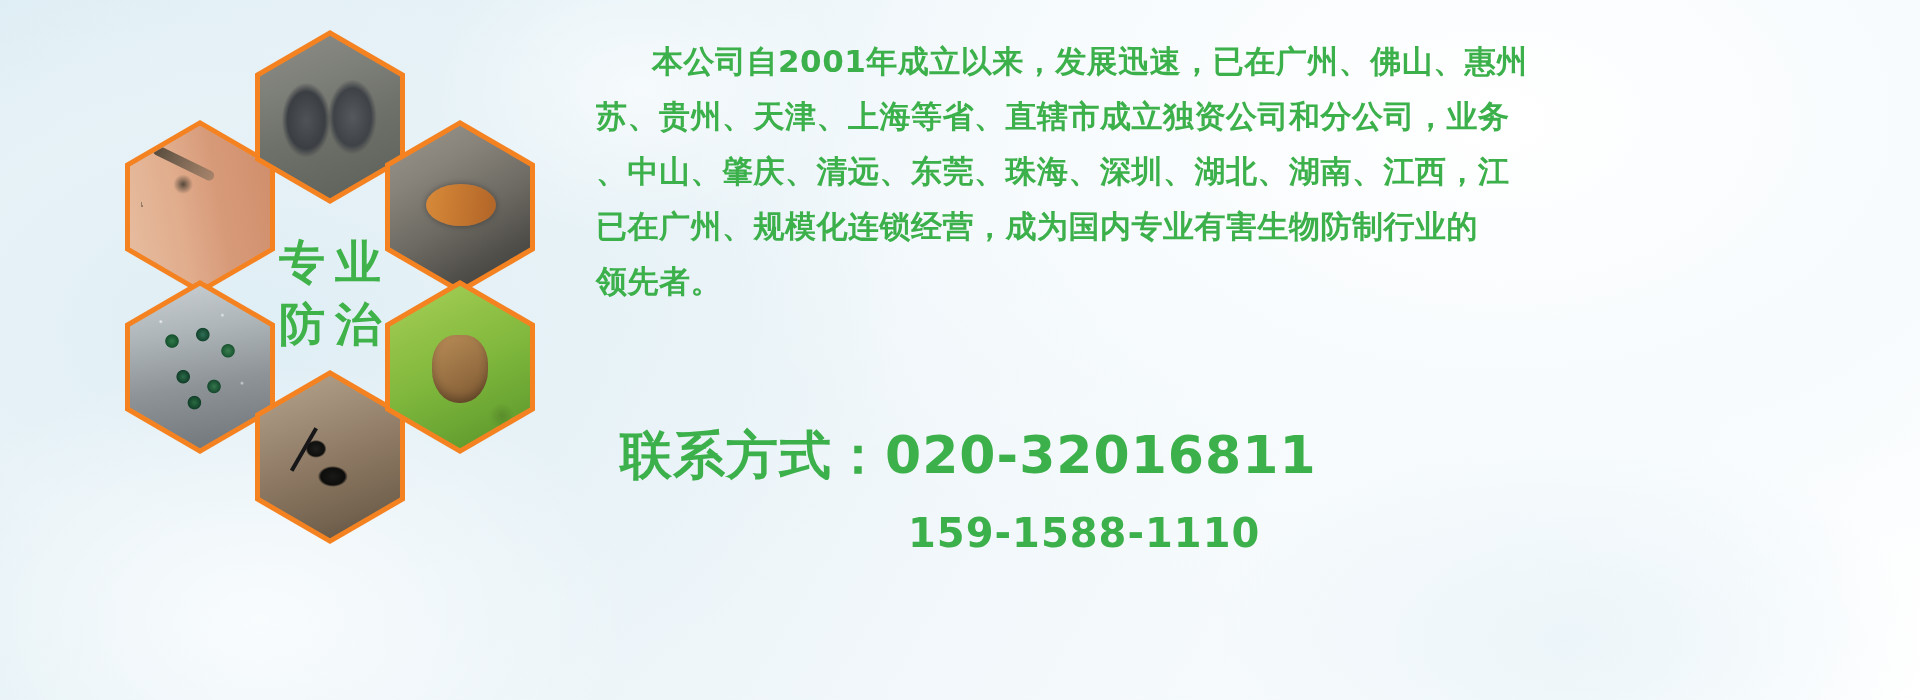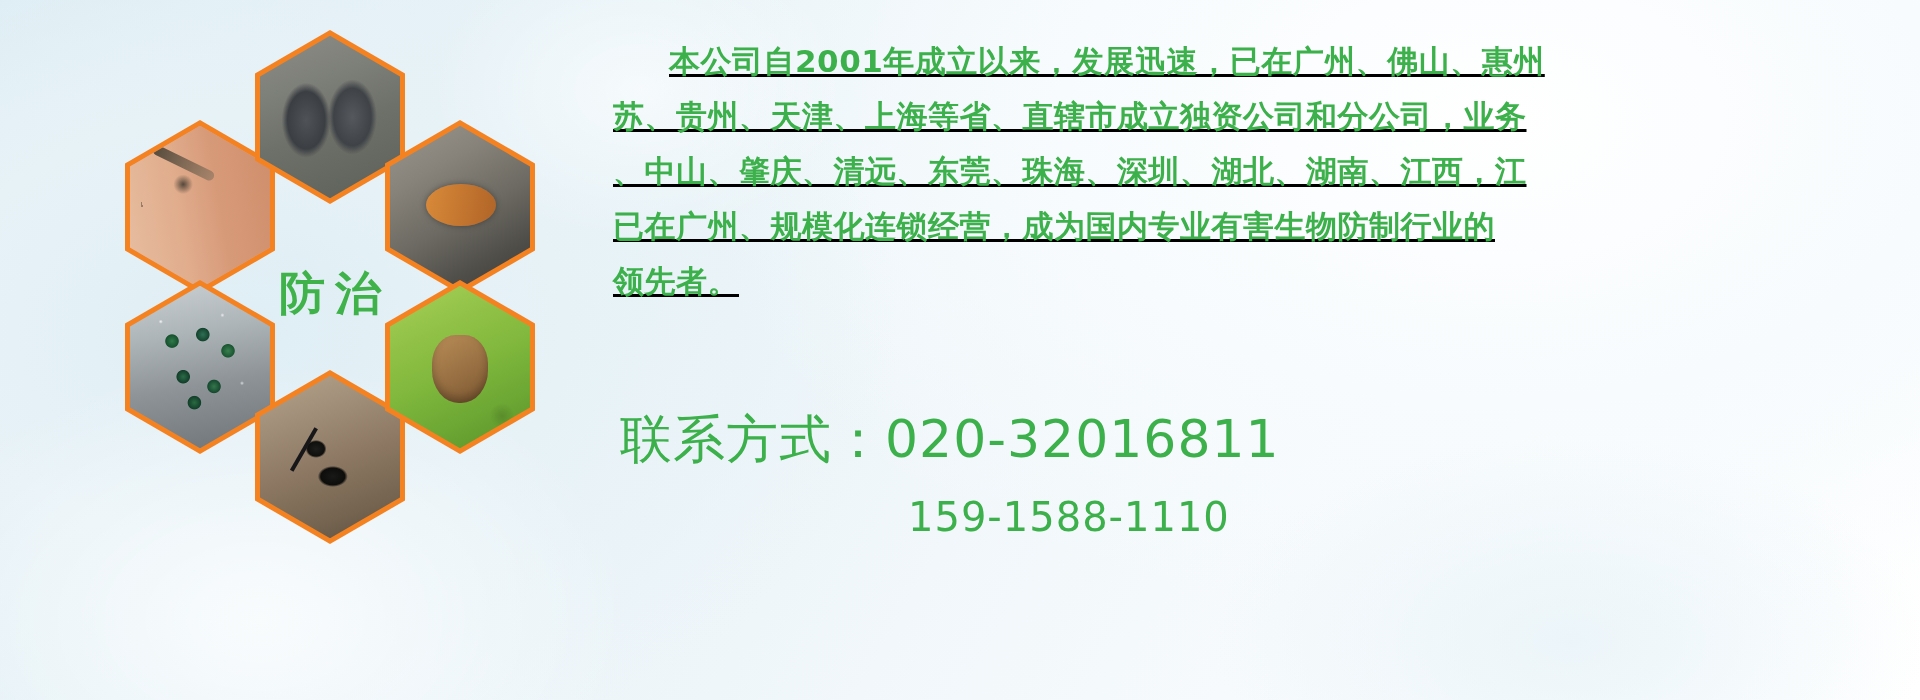--- a/index.html
+++ b/index.html
@@ -219,44 +219,43 @@
     letter-spacing: 10px;
     text-indent: 10px;
     color: #3fb24a;
     line-height: 1.22;
     white-space: nowrap;
   }
 
   
   #copy {
     position: absolute;
-    left: 613px;
+    left: 596px;
     top: 34px;
     width: 1300px;
-    text-decoration: underline;
   }
   #copy .para {
     color: #3cb04a;
     font-family: "DejaVu Sans", "Liberation Sans", sans-serif;
     font-size: 31px;
     font-weight: bold;
     line-height: 55px;
     letter-spacing: 0.5px;
     white-space: nowrap;
   }
   #copy .para.indent { padding-left: 56px; }
 
   #contact {
     position: absolute;
     left: 620px;
-    top: 400px;
+    top: 416px;
     width: 1300px;
     color: #3cb04a;
     font-family: "DejaVu Sans", "Liberation Sans", sans-serif;
-    font-weight: normal;
+    font-weight: bold;
   }
   #contact .line1 {
     font-size: 52px;
     line-height: 78px;
     letter-spacing: 1px;
     white-space: nowrap;
   }
   #contact .line2 {
     font-size: 40px;
     line-height: 78px;
@@ -306,20 +305,21 @@
         </div>
     </div>
 
     <div class="hex" style="left:290px; top:270px;">
       <div class="inner">
           <div class="ph-stinkbug"></div>
         </div>
     </div>
 
     <div class="hex-center" style="left:150px; top:185px;">
+      <div class="cn">专业</div>
       <div class="cn">防治</div>
     </div>
   </div>
 
   <div id="copy">
     <div class="para indent">本公司自2001年成立以来，发展迅速，已在广州、佛山、惠州</div>
     <div class="para">苏、贵州、天津、上海等省、直辖市成立独资公司和分公司，业务</div>
     <div class="para">、中山、肇庆、清远、东莞、珠海、深圳、湖北、湖南、江西，江</div>
     <div class="para">已在广州、规模化连锁经营，成为国内专业有害生物防制行业的</div>
     <div class="para">领先者。</div>

